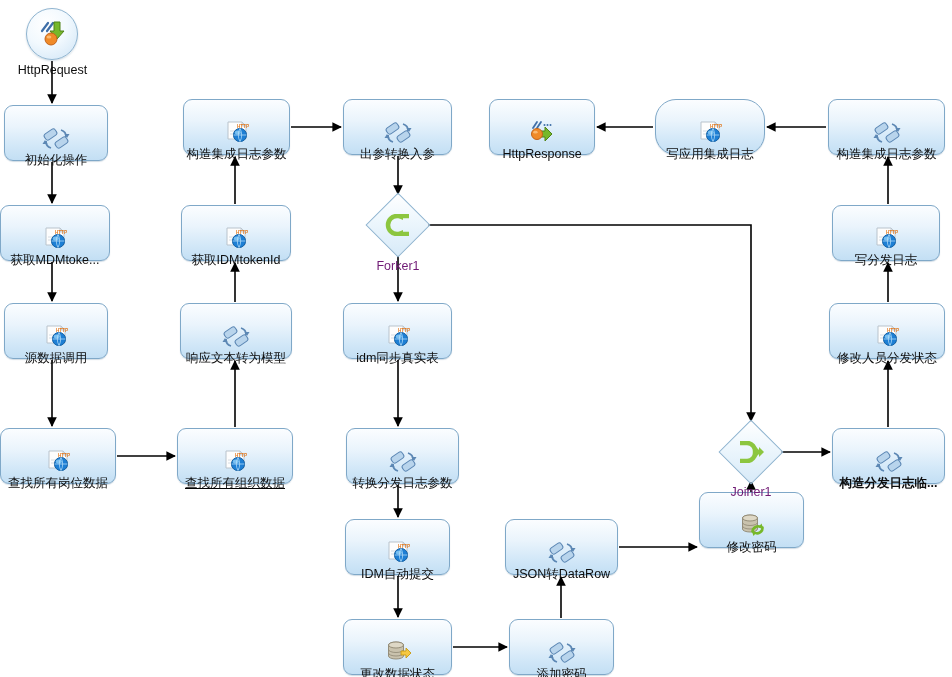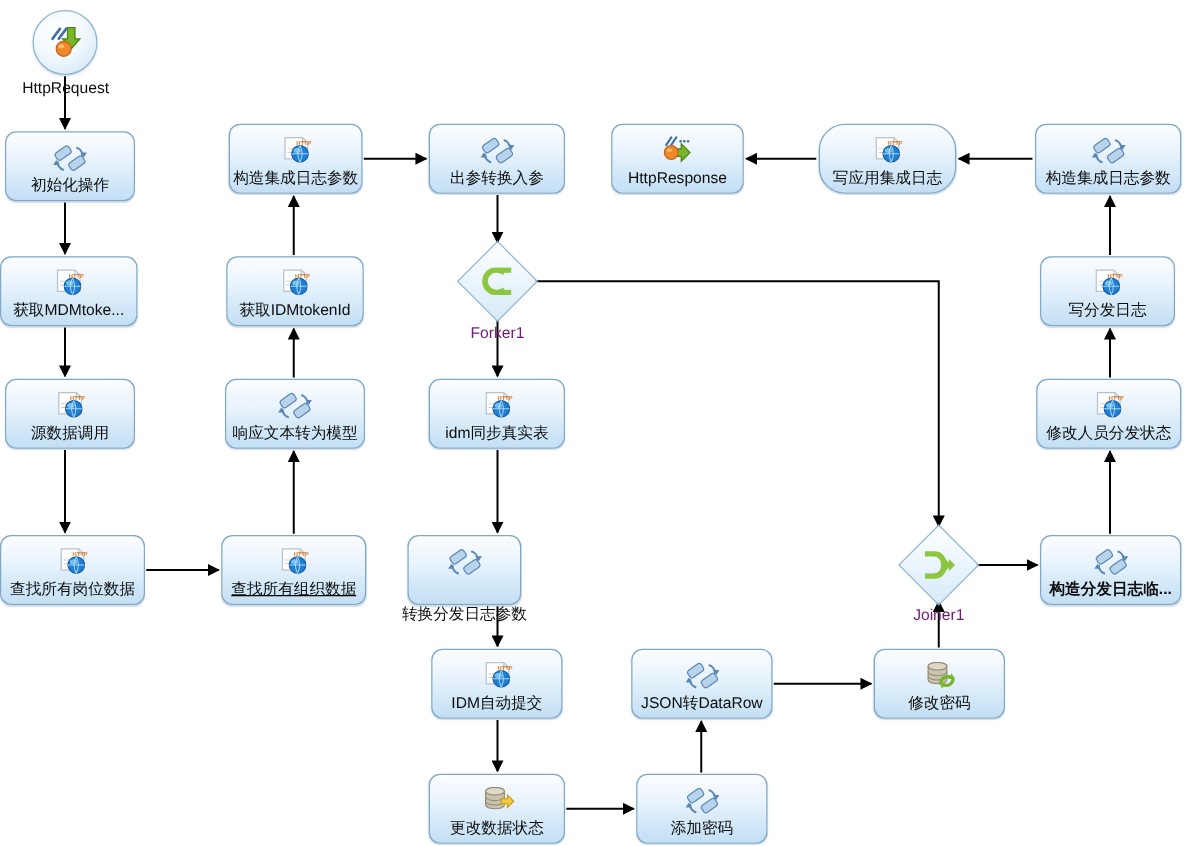--- a/index.html
+++ b/index.html
@@ -29,21 +29,21 @@
     position: absolute;
     box-sizing: border-box;
     border: 1px solid #7fa8c8;
     border-radius: 9px;
     background: linear-gradient(to bottom, #fbfdff 0%, #eaf4fc 38%, #d3e8f8 72%, #c3dff4 100%);
     box-shadow: 0 1px 1px rgba(90,130,160,0.28);
     display: flex;
     flex-direction: column;
     align-items: center;
     justify-content: flex-start;
-    padding-top: 8px;
+    padding-top: 20px;
   }
   .node-icon {
     width: 30px;
     height: 26px;
     position: relative;
     flex: 0 0 auto;
   }
   .node-label {
     font-size: 12.5px;
     color: #0d0d0d;
@@ -366,21 +366,21 @@
           <line x1="8" y1="14" x2="18" y2="14"></line>
         </g>
         <circle cx="18" cy="15" r="6.6" fill="#1e7fd4" stroke="#0d5a9e" stroke-width="0.9"></circle>
         <ellipse cx="15.8" cy="12.4" rx="3" ry="2" fill="#8fd0f7" opacity="0.8"></ellipse>
         <path d="M11.4 15 h13.2 M18 8.4 q3.4 6.6 0 13.2 M18 8.4 q-3.4 6.6 0 13.2" stroke="#bfe4fb" stroke-width="0.7" fill="none"></path>
       </svg>
     </span>
     <span class="node-label">idm同步真实表</span>
   </div>
 
-  <div class="node" style="left:326px; top:428px; width:91px; height:56px;gap:20px;">
+  <div class="node" style="left:346px; top:428px; width:113px; height:56px;">
     <span class="node-icon">
       <svg width="30" height="26" viewBox="0 0 30 26">
         <g stroke="#5c87b4" stroke-width="1" fill="#b8d4ec">
           <rect x="3" y="5" width="13" height="7" rx="2.5" transform="rotate(-35 9.5 8.5)"></rect>
           <rect x="14" y="13" width="13" height="7" rx="2.5" transform="rotate(-35 20.5 16.5)"></rect>
         </g>
         <path d="M20 4 a7 7 0 0 1 5 7" stroke="#5c87b4" stroke-width="1.8" fill="none"></path>
         <path d="M26 12 l-2.5 -4 l5 0 z" fill="#5c87b4"></path>
         <path d="M10 22 a7 7 0 0 1 -5 -7" stroke="#5c87b4" stroke-width="1.8" fill="none"></path>
         <path d="M4 14 l2.5 4 l-5 0 z" fill="#5c87b4"></path>
@@ -450,21 +450,21 @@
         </g>
         <path d="M20 4 a7 7 0 0 1 5 7" stroke="#5c87b4" stroke-width="1.8" fill="none"></path>
         <path d="M26 12 l-2.5 -4 l5 0 z" fill="#5c87b4"></path>
         <path d="M10 22 a7 7 0 0 1 -5 -7" stroke="#5c87b4" stroke-width="1.8" fill="none"></path>
         <path d="M4 14 l2.5 4 l-5 0 z" fill="#5c87b4"></path>
       </svg>
     </span>
     <span class="node-label">JSON转DataRow</span>
   </div>
 
-  <div class="node" style="left:699px; top:519px; width:105px; height:56px;">
+  <div class="node" style="left:699px; top:492px; width:105px; height:56px;">
     <span class="node-icon">
       <svg width="30" height="26" viewBox="0 0 30 26">
         <g fill="#c9c2ad" stroke="#8e8772" stroke-width="0.9">
           <ellipse cx="13" cy="5" rx="7.5" ry="3"></ellipse>
           <path d="M5.5 5 v11 a7.5 3 0 0 0 15 0 v-11"></path>
         </g>
         <g stroke="#8e8772" stroke-width="0.8" fill="none">
           <path d="M5.5 9.5 a7.5 3 0 0 0 15 0"></path>
           <path d="M5.5 13 a7.5 3 0 0 0 15 0"></path>
         </g>

